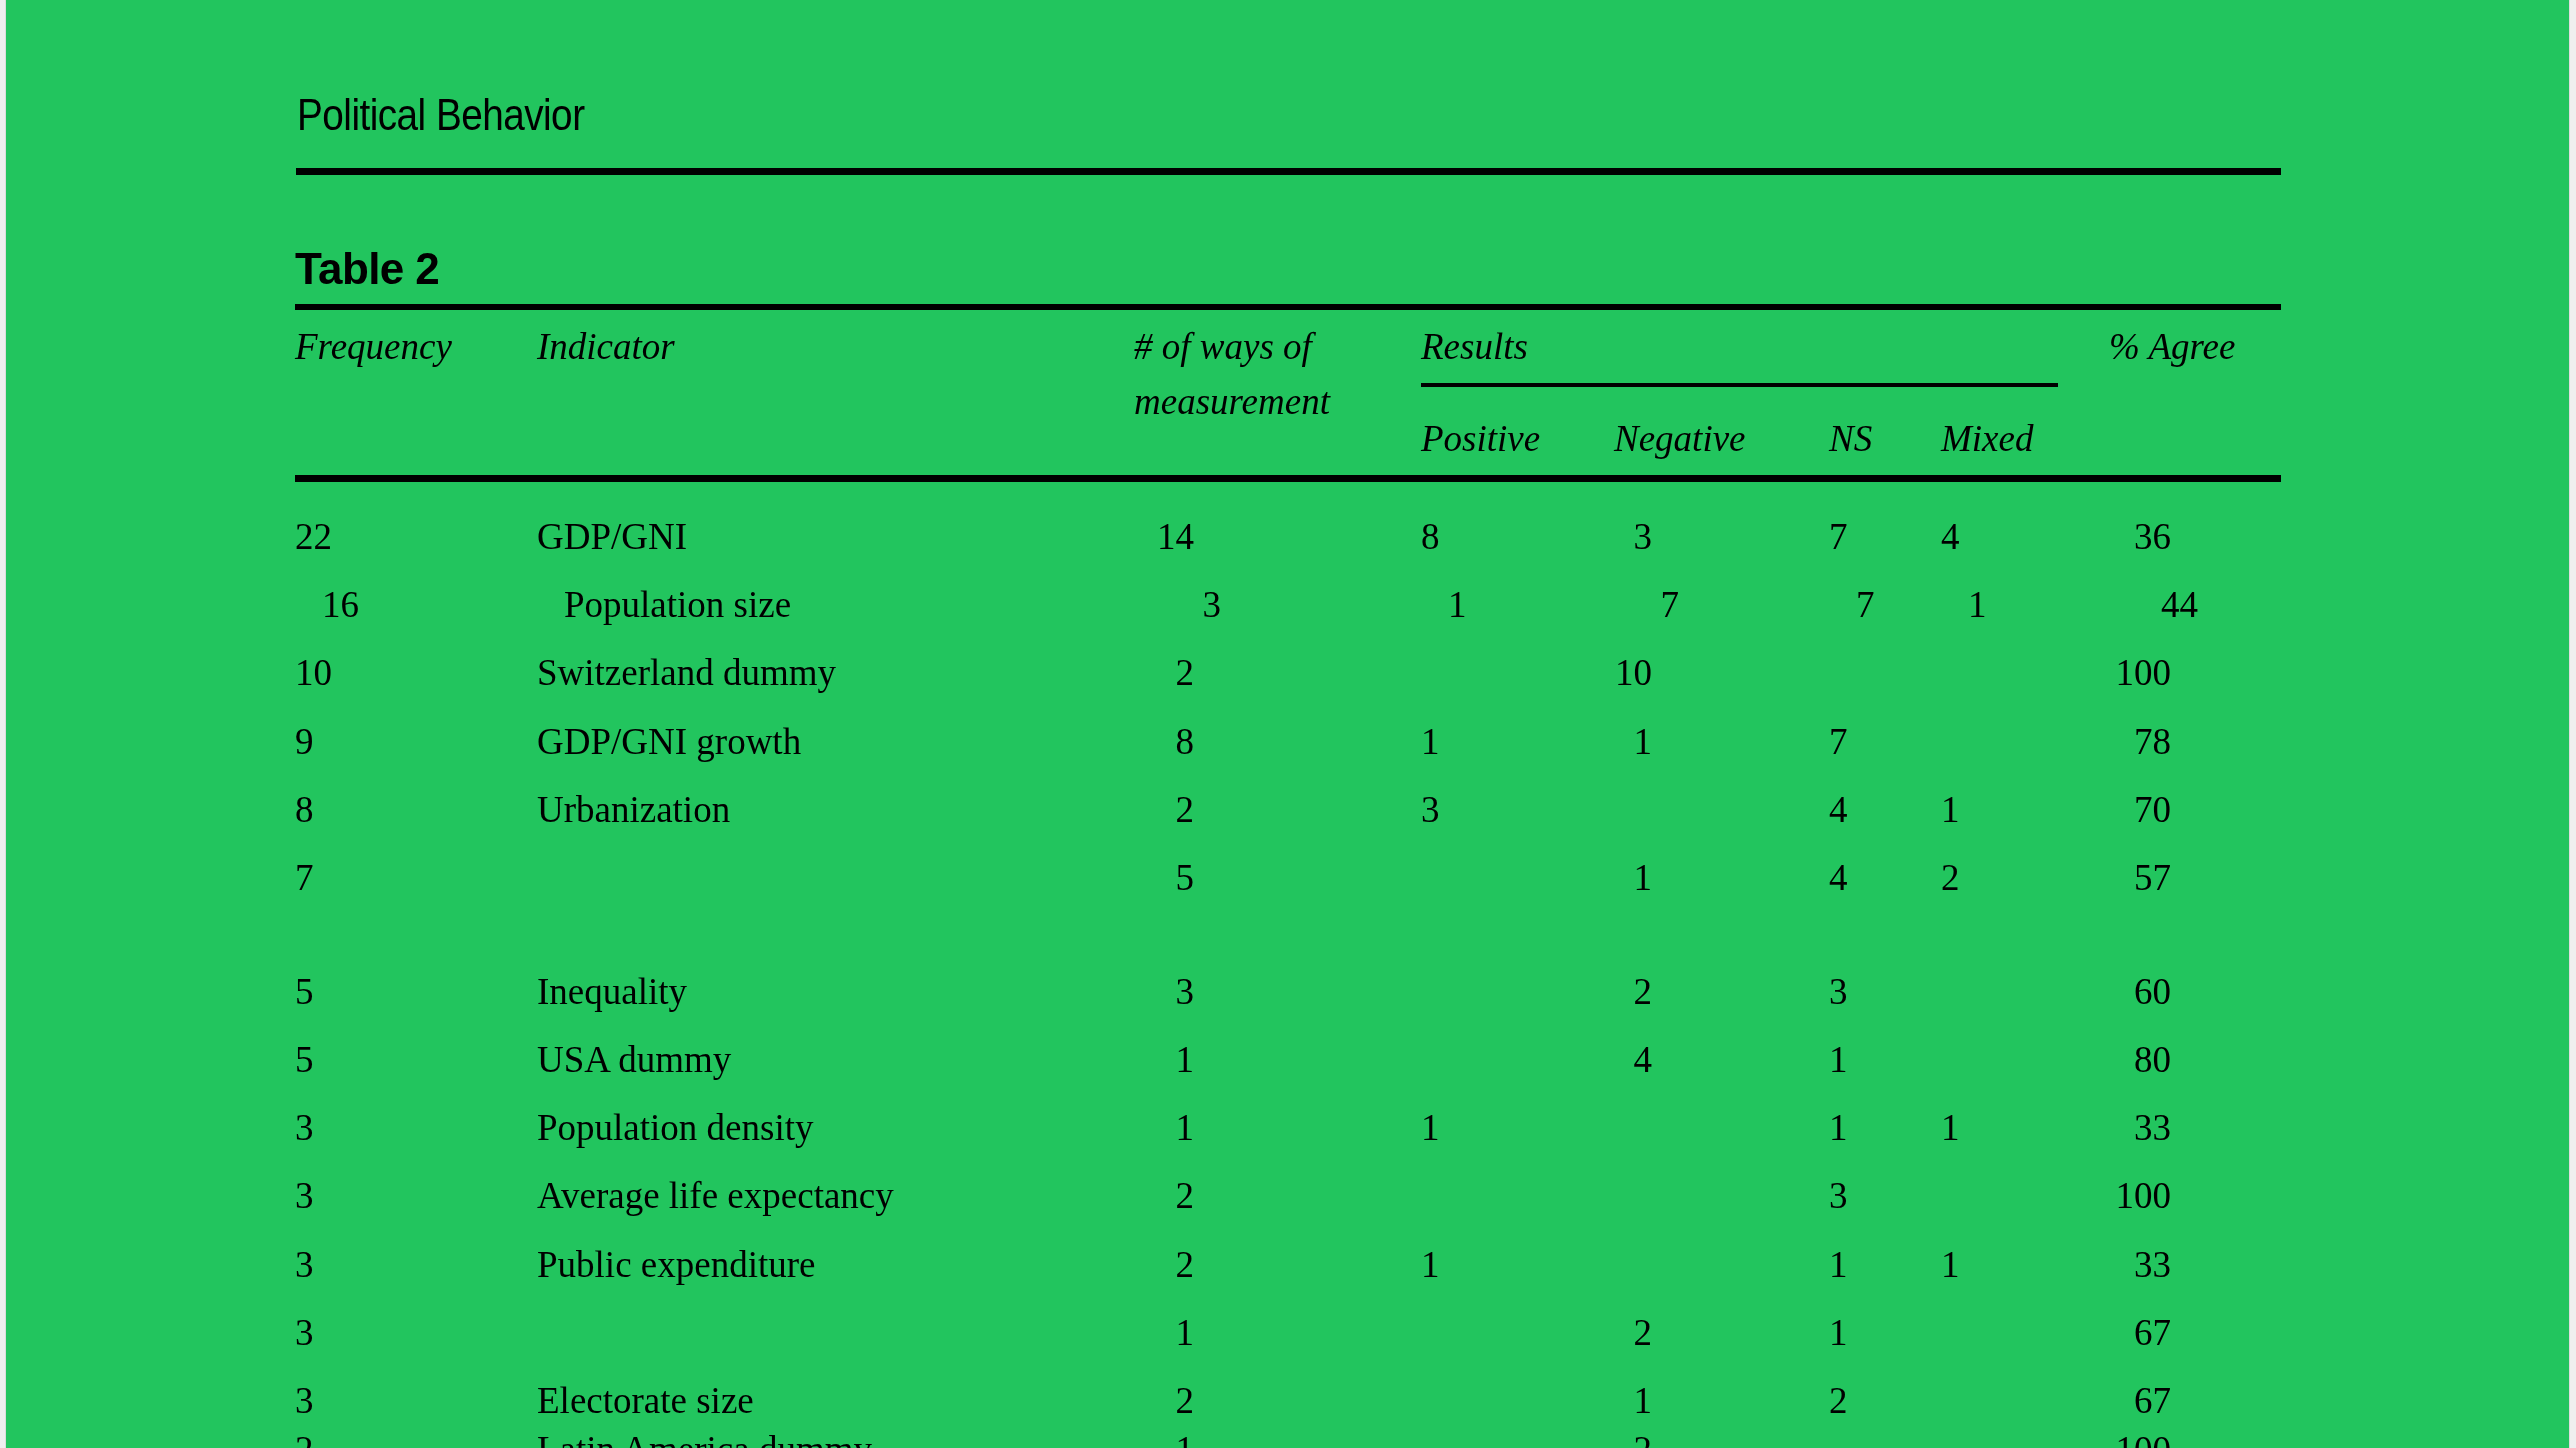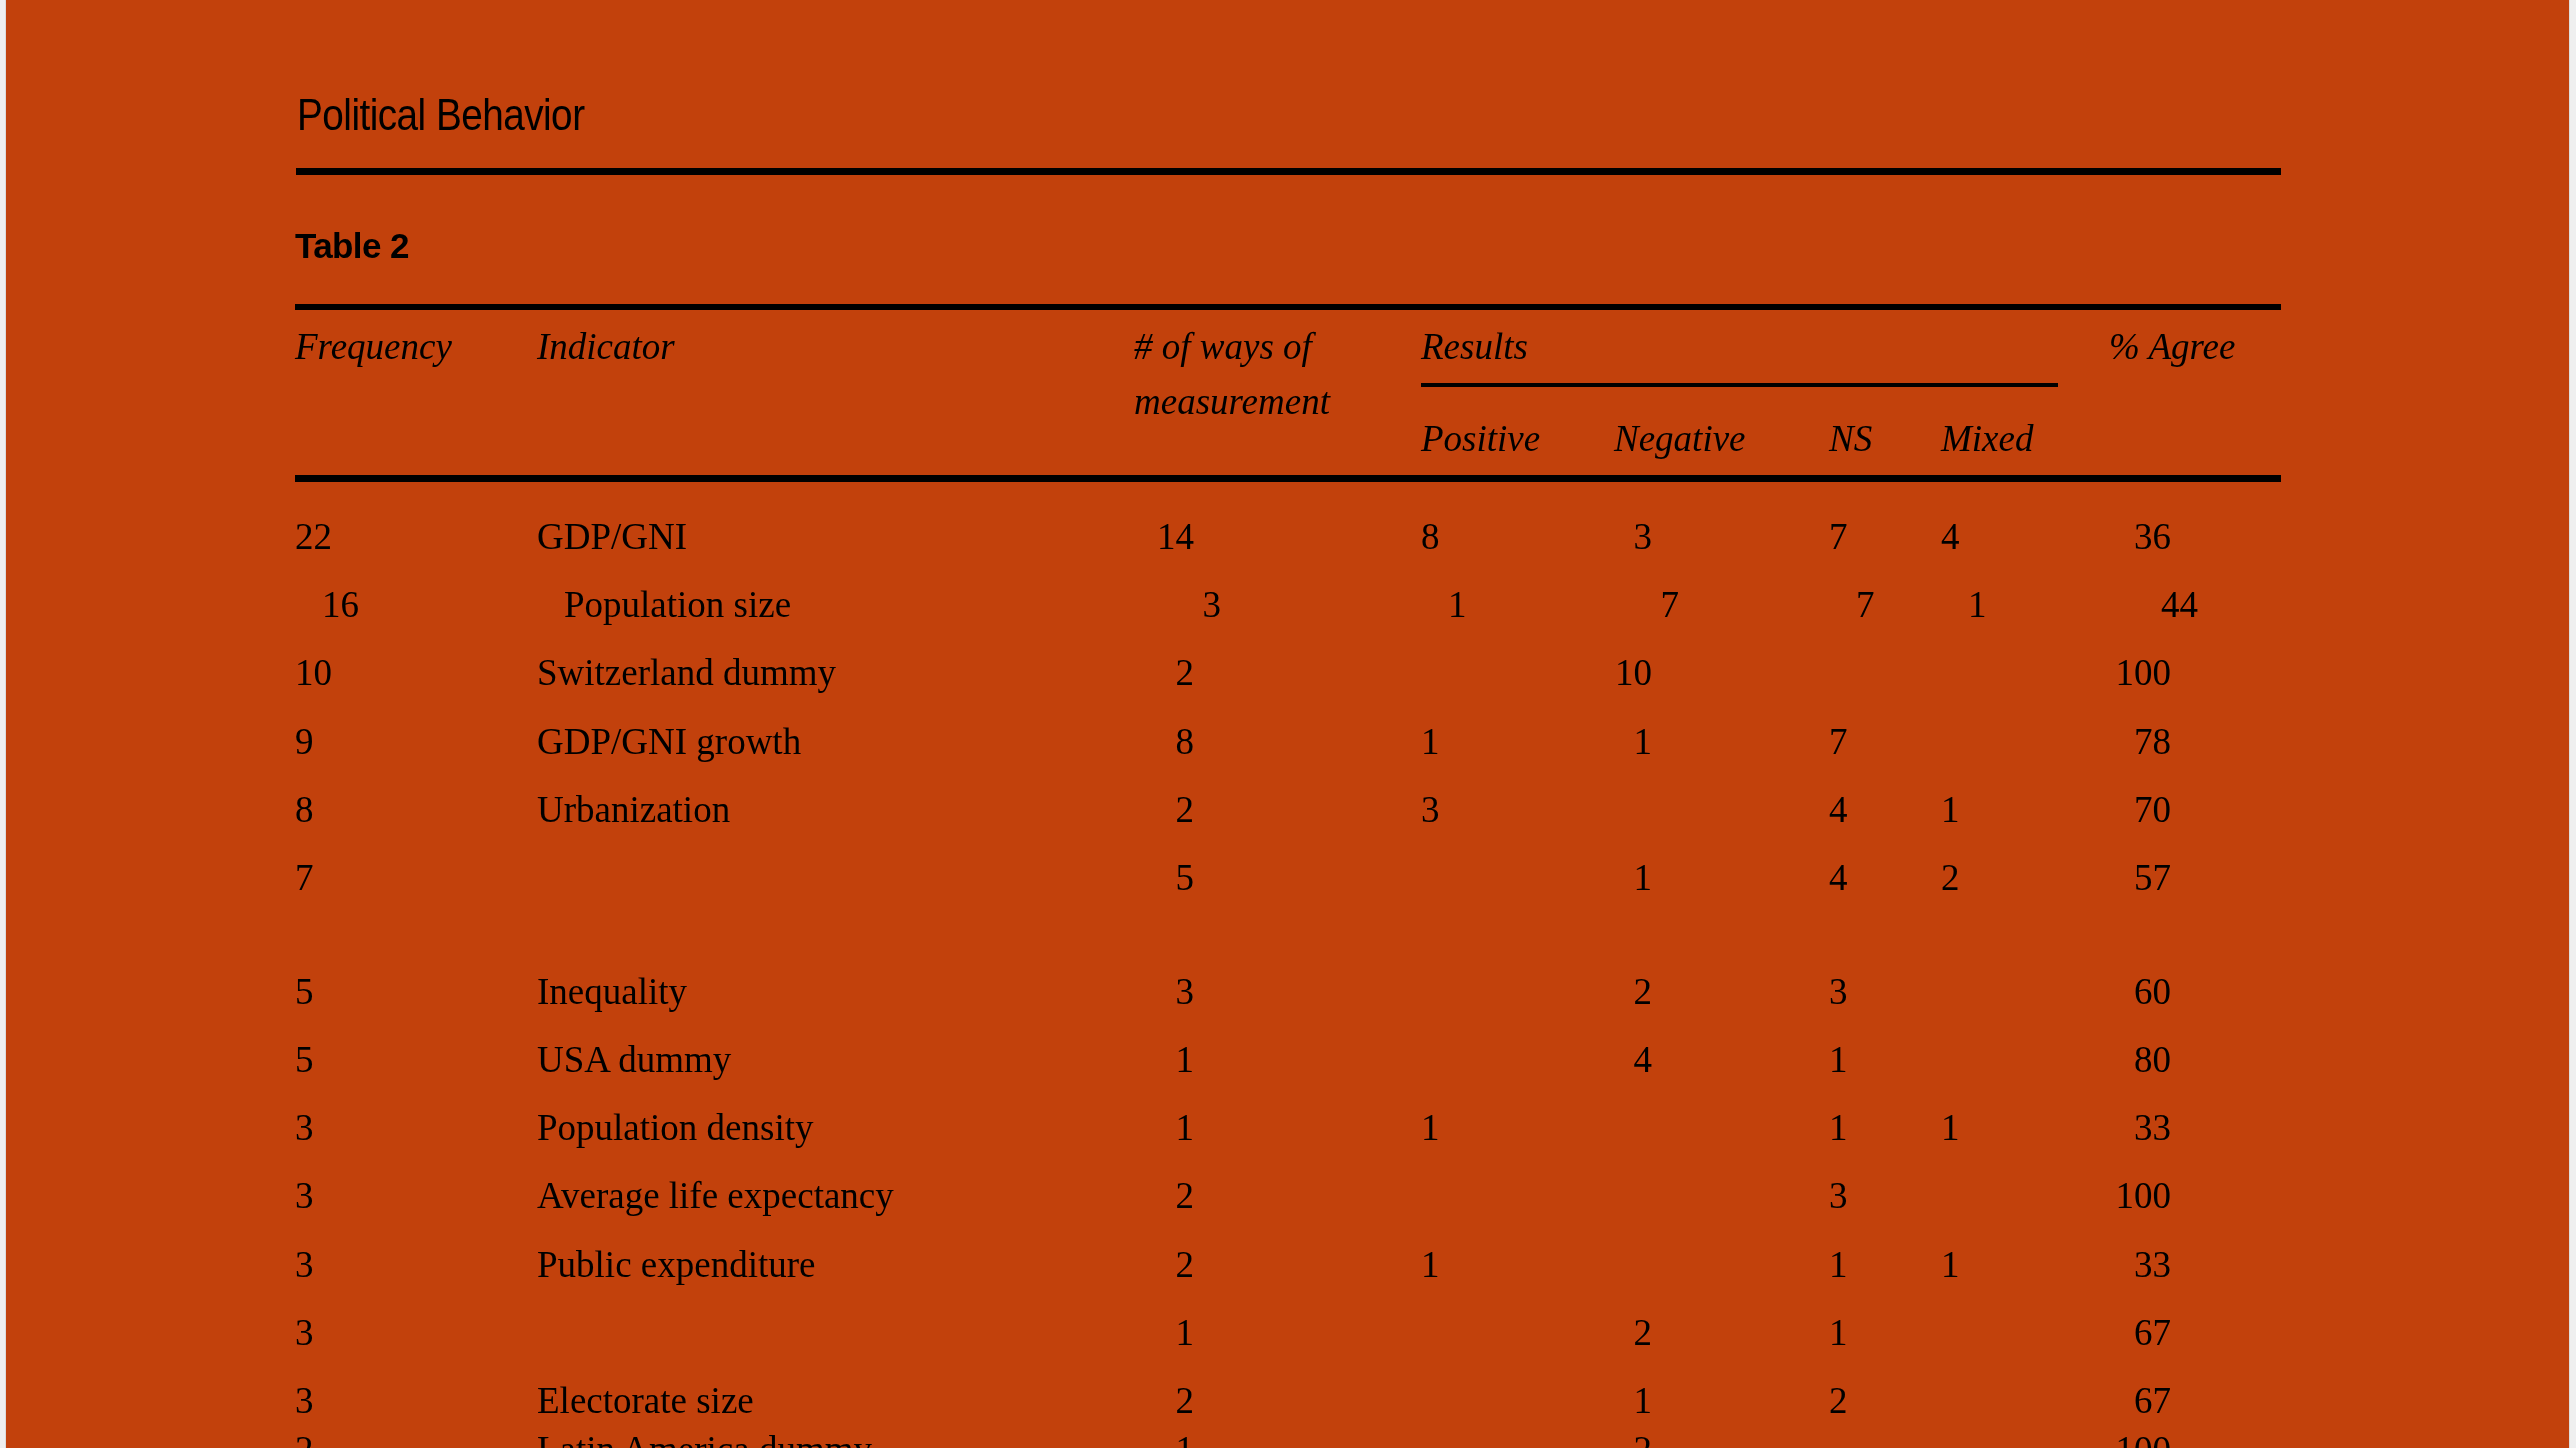--- a/index.html
+++ b/index.html
@@ -4,21 +4,21 @@
 <style>
   html,body{margin:0;padding:0;}
   body{
     width:2576px;height:1449px;
     background:#ffffff;
     font-family:"Liberation Serif", serif;
     color:#000;
     overflow:hidden;
     position:relative;
   }
-  #page{position:absolute;inset:0;background:#c2410c;overflow:hidden;padding-left:45px;}
+  #page{position:absolute;inset:0;background:#22c55e;overflow:hidden;padding-left:45px;}
 
   
   .gutter-left{
     position:absolute;left:0;top:0;bottom:0;width:4.5px;
     background:#efefef;border-right:1.3px solid #dcdcdc;
   }
   .gutter-right{
     position:absolute;right:0;top:0;bottom:0;width:5.8px;
     background:#efefef;border-left:1.3px solid #dcdcdc;
   }
@@ -34,23 +34,23 @@
 
   
   .rule{position:absolute;background:#000;}
   .page-rule{left:296px;top:168px;width:1985px;height:7.1px;}
   .table-top-rule{left:295px;top:304px;width:1986px;height:5.8px;}
   .results-rule{left:1421px;top:383px;width:637px;height:3.9px;}
   .header-bottom-rule{left:295px;top:475px;width:1986px;height:6.5px;}
 
   
   .table-label{
-    position:absolute;left:295px;top:226px;
+    position:absolute;left:295px;top:244px;
     font-family:"Liberation Sans", sans-serif;
-    font-weight:bold;font-size:35px;white-space:nowrap;
+    font-weight:bold;font-size:44px;white-space:nowrap;
     letter-spacing:-0.6px;
   }
   .table-caption{
     position:absolute;left:462px;top:243px;
     font-size:38px;white-space:nowrap;
   }
 
   
   .th{position:absolute;font-size:37px;white-space:nowrap;font-style:italic;}
   .h-frequency{left:295px;top:325px;}

